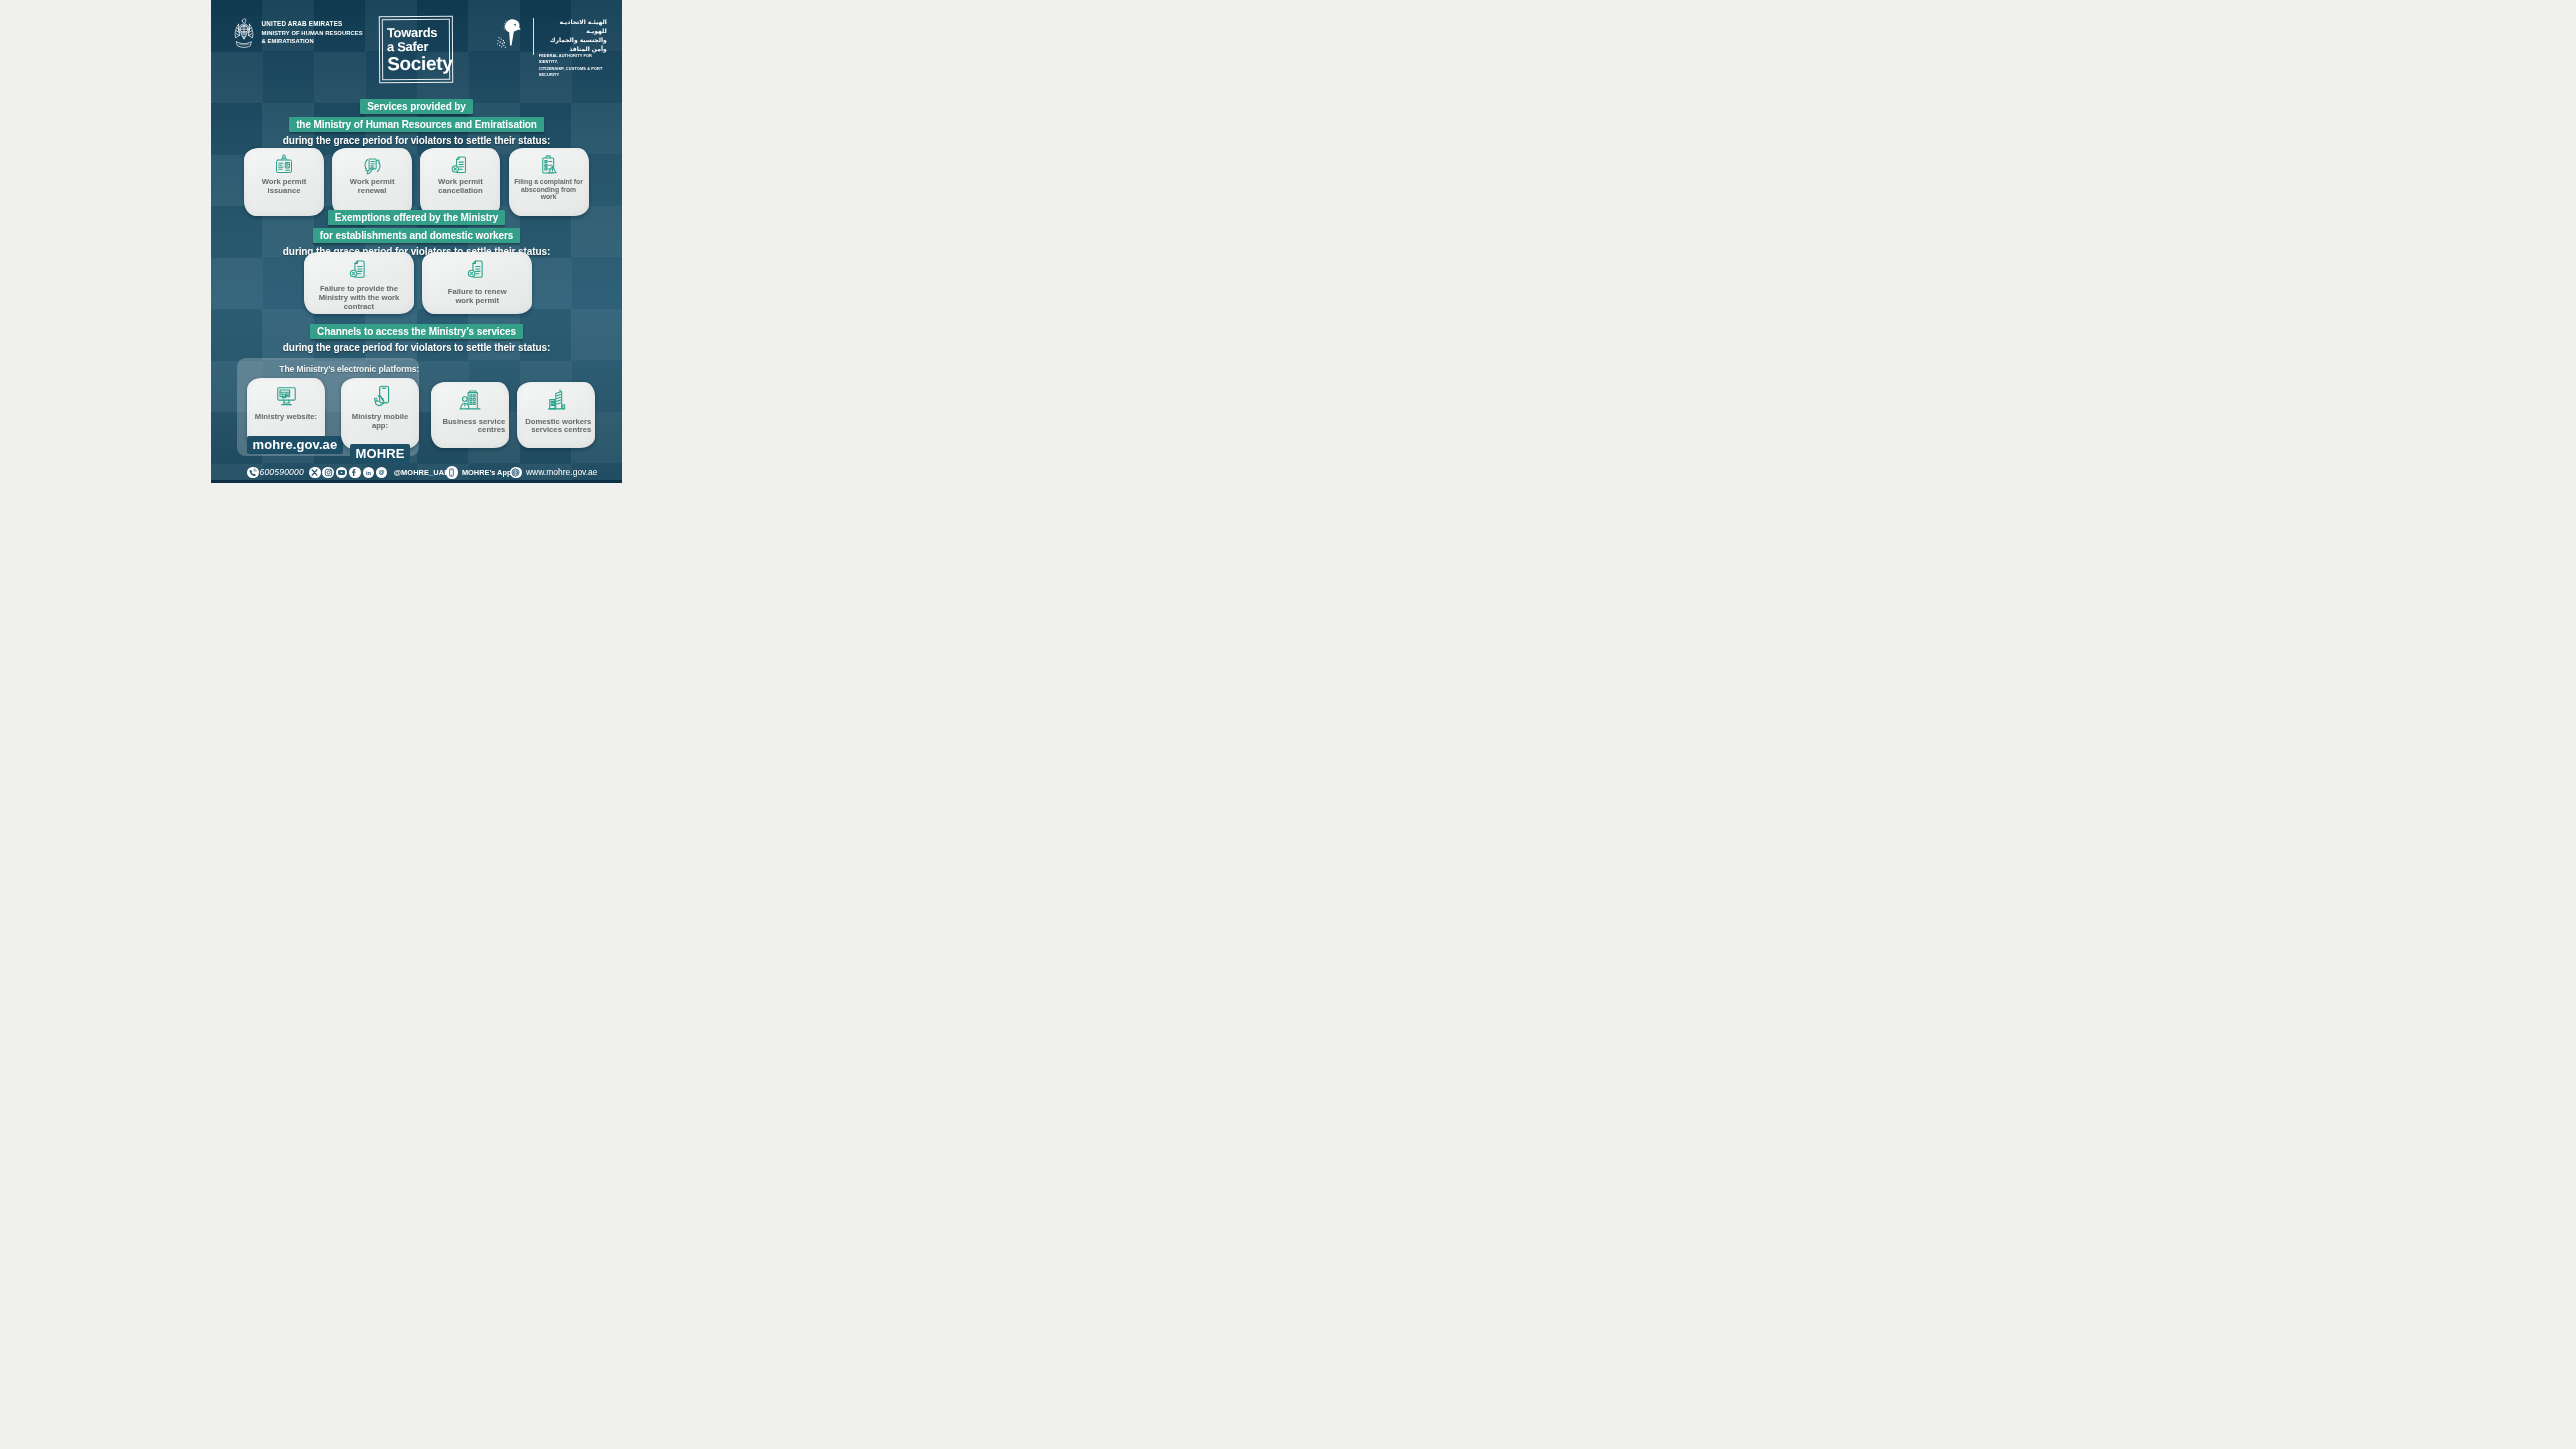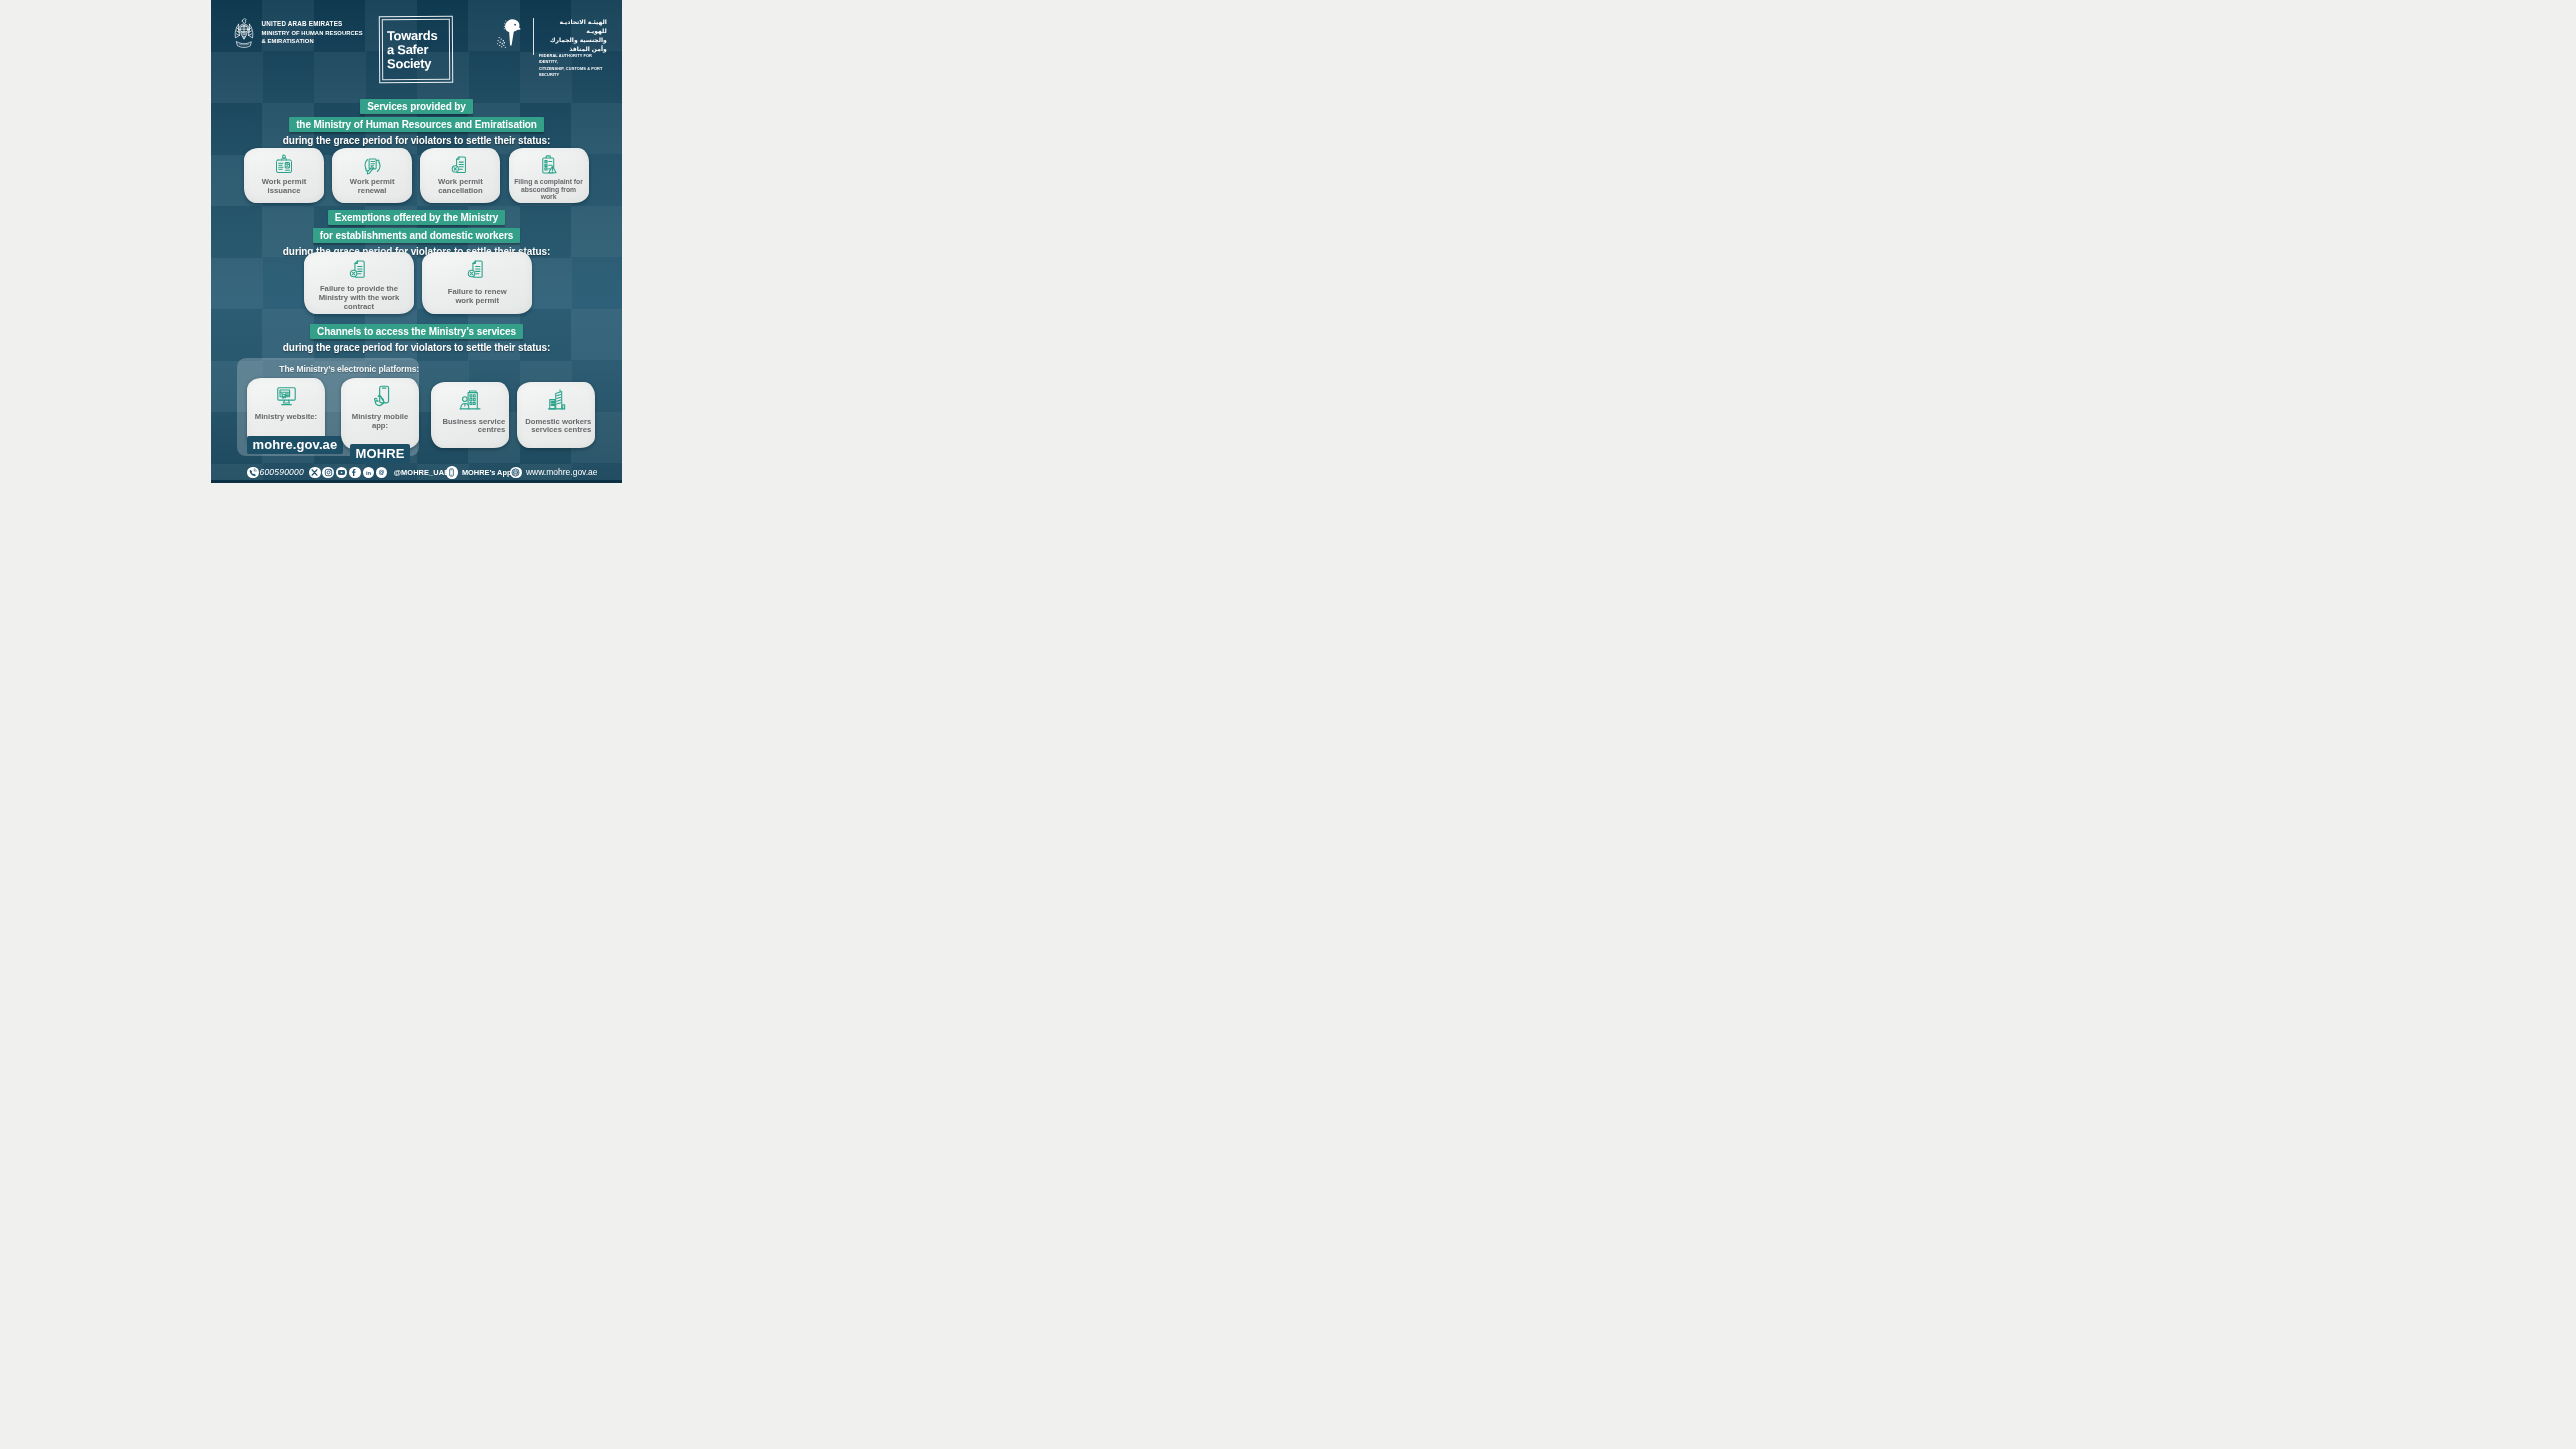--- a/index.html
+++ b/index.html
@@ -16,21 +16,21 @@
   
   .brand-left{position:absolute;left:21px;top:16px;display:flex;gap:5.5px;align-items:flex-start;color:#fff;}
   .bl-text{margin-top:3.8px;}
   .bl1{font-size:6.3px;font-weight:bold;letter-spacing:0.2px;line-height:1.4;}
   .bl2{font-size:5.8px;font-weight:bold;letter-spacing:0.1px;line-height:1.45;}
 
   .stamp{position:absolute;left:168px;top:16.4px;width:74px;height:67px;border:1.6px solid rgba(255,255,255,.93);
     padding:2.2px;box-sizing:border-box;transform:rotate(-.4deg);}
   .stamp-inner{border:1.1px solid rgba(255,255,255,.9);height:100%;box-sizing:border-box;display:flex;flex-direction:column;justify-content:center;padding:1.1px 3.8px;}
   .st-a{color:#fff;font-size:13px;font-weight:bold;line-height:1.06;letter-spacing:-0.3px;}
-  .st-b{color:#fff;font-size:13px;font-weight:800;line-height:1.02;letter-spacing:-0.3px;}
+  .st-b{color:#fff;font-size:19px;font-weight:800;line-height:1.02;letter-spacing:-0.3px;}
 
   .brand-right{position:absolute;right:15.3px;top:16.4px;display:flex;gap:5px;align-items:flex-start;}
   .br-divider{width:0.5px;height:37px;background:rgba(255,255,255,.85);margin-top:1.6px;}
   .br-text{width:68px;margin-top:0.5px;}
   .ar{font-family:"DejaVu Sans",sans-serif;direction:rtl;text-align:right;color:#fff;font-size:6px;font-weight:bold;line-height:1.5;}
   .en{color:#fff;font-size:3.9px;font-weight:bold;line-height:1.55;letter-spacing:0.1px;margin-top:0.5px;}
 
   
   .sec{position:absolute;left:0;width:411px;text-align:center;}
   .hl{display:table;margin:0 auto 2.7px;background:#35a08a;color:#fff;font-size:10px;font-weight:bold;
@@ -40,21 +40,21 @@
   
   .paper{background:linear-gradient(160deg,#f6f7f7 0%,#eceeee 48%,#e6e8e8 100%);
     border-radius:14.2px 11px 15.3px 12px / 12px 14.2px 11px 15.3px;
     box-shadow:0 1.6px 3.8px rgba(5,32,46,.38), inset 0 0 8.8px rgba(0,0,0,.05);
     box-sizing:border-box;text-align:center;}
   .card-label{font-weight:bold;color:#67696b;font-size:7.7px;line-height:1.13;padding:0 3.8px;}
   .icon{display:block;line-height:0;}
 
   .row{position:absolute;display:flex;gap:8.2px;}
   .row1{left:33px;top:148px;}
-  .card-sm{width:80px;height:55px;padding-top:5px;}
+  .card-sm{width:80px;height:68px;padding-top:5px;}
   .card-sm .icon{height:25px;}
   .label-sm2{font-size:6.8px;}
   .row2{left:93px;top:252px;}
   .card-md{width:110px;height:62px;padding-top:5px;}
   .card-md .icon{height:27px;}
   .card-md .card-label{padding:0 11px;margin-top:1.1px;}
   .card-md2 .card-label{padding:0 18.6px;margin-top:4.4px;}
 
   
   .panel{position:absolute;left:26px;top:358px;width:182px;height:98px;background:rgba(255,255,255,.22);border-radius:8.8px;}

